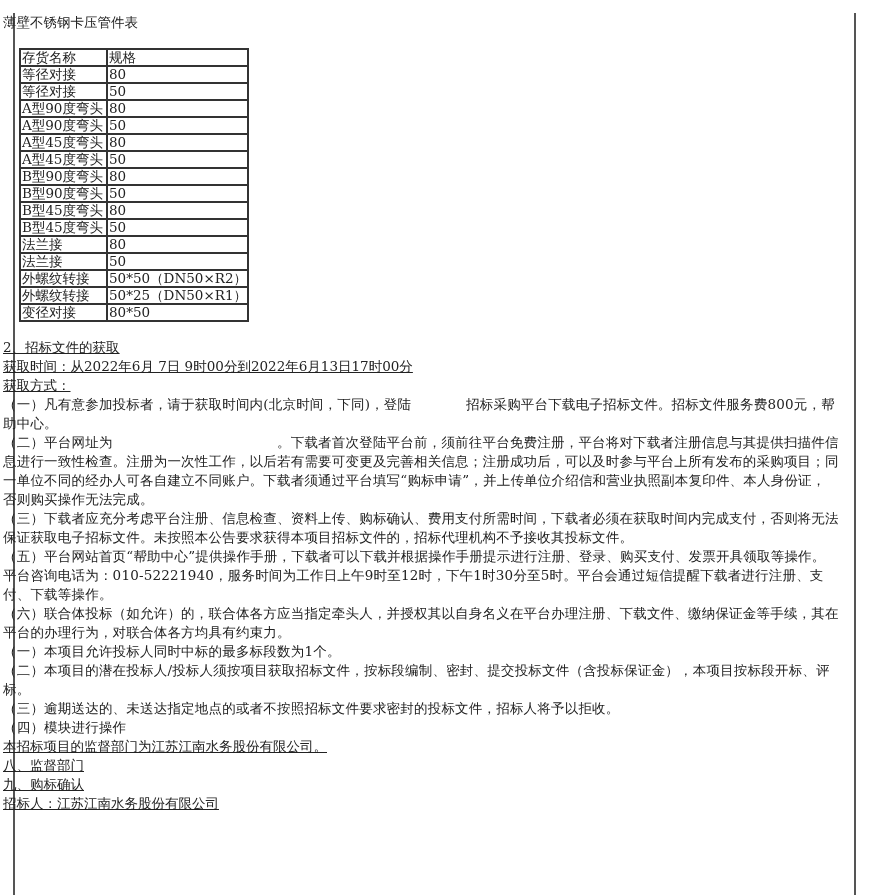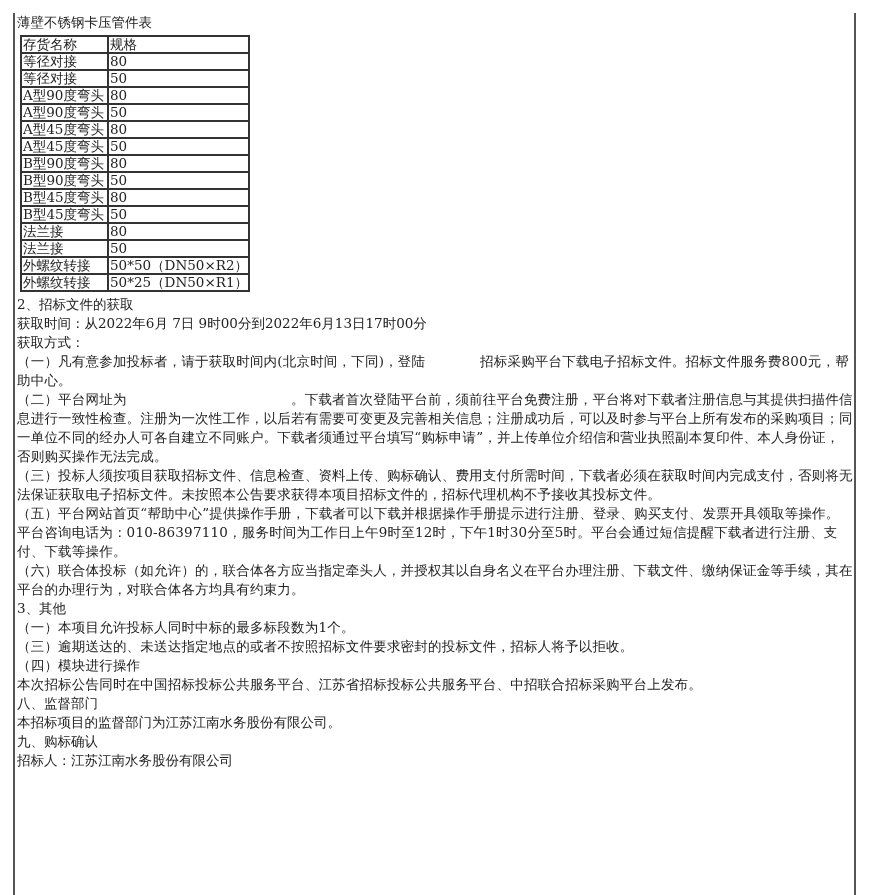--- a/index.html
+++ b/index.html
@@ -3,36 +3,36 @@
 <meta charset="utf-8">
 <style>
   html, body { margin: 0; padding: 0; background: #ffffff; }
   body { width: 873px; height: 895px; overflow: hidden; position: relative; }
   .frame {
     position: absolute; left: 13px; top: 13px; width: 843px; height: 900px;
     border-left: 2px solid #555555; border-right: 2px solid #555555;
     box-sizing: border-box;
   }
   .content {
-    position: absolute; left: 17px; top: 13px; width: 836px;
+    position: absolute; left: 3px; top: 13px; width: 836px;
     font-family: "DejaVu Serif", "Liberation Serif", serif;
     font-size: 13.5px; line-height: 19px; color: #222222;
   }
   .title { height: 19px; white-space: nowrap; }
   table.spec {
-    border-collapse: collapse; margin: 3px; table-layout: fixed; border-radius: 22px;
+    border-collapse: collapse; margin: 16px; table-layout: fixed; border-radius: 22px;
   }
   table.spec td {
     border: 2px solid #333333; padding: 0 0 0 1px; height: 15px;
     line-height: 15px; white-space: nowrap; overflow: hidden;
     font-size: 13.5px;
   }
   table.spec td.c1 { width: 84px; }
   table.spec td.c2 { width: 129px; }
-  .line { white-space: nowrap; }
+  .line { white-space: nowrap; text-decoration: underline; }
   .wrap { white-space: normal; letter-spacing: 0.2px; }
 </style>
 </head>
 <body>
 
 <div class="frame"></div>
 
 <div class="content">
   <div class="title">薄壁不锈钢卡压管件表</div>
   <table class="spec">
@@ -90,37 +90,40 @@
           <td class="c2">50</td>
         </tr>
         <tr>
           <td class="c1">外螺纹转接</td>
           <td class="c2">50*50（DN50×R2）</td>
         </tr>
         <tr>
           <td class="c1">外螺纹转接</td>
           <td class="c2">50*25（DN50×R1）</td>
         </tr>
+        <tr>
+          <td class="c1">变径对接</td>
+          <td class="c2">80*50</td>
+        </tr>
       </tbody>
   </table>
 
   <div class="line">2、招标文件的获取</div>
   <div class="line">获取时间：从2022年6月 7日 9时00分到2022年6月13日17时00分</div>
   <div class="line">获取方式：</div>
   <div class="wrap">（一）凡有意参加投标者，请于获取时间内(北京时间，下同)，登陆　　　　招标采购平台下载电子招标文件。招标文件服务费800元，帮助中心。</div>
   <div class="wrap">（二）平台网址为　　　　　　　　　　　　。下载者首次登陆平台前，须前往平台免费注册，平台将对下载者注册信息与其提供扫描件信息进行一致性检查。注册为一次性工作，以后若有需要可变更及完善相关信息；注册成功后，可以及时参与平台上所有发布的采购项目；同一单位不同的经办人可各自建立不同账户。下载者须通过平台填写“购标申请”，并上传单位介绍信和营业执照副本复印件、本人身份证，否则购买操作无法完成。</div>
-  <div class="wrap">（三）投标人须按项目获取招标文件、信息检查、资料上传、购标确认、费用支付所需时间，下载者必须在获取时间内完成支付，否则将无法保证获取电子招标文件。未按照本公告要求获得本项目招标文件的，招标代理机构不予接收其投标文件。</div>
-  <div class="wrap">（五）平台网站首页“帮助中心”提供操作手册，下载者可以下载并根据操作手册提示进行注册、登录、购买支付、发票开具领取等操作。平台咨询电话为：010-86397110，服务时间为工作日上午9时至12时，下午1时30分至5时。平台会通过短信提醒下载者进行注册、支付、下载等操作。</div>
+  <div class="wrap">（三）下载者应充分考虑平台注册、信息检查、资料上传、购标确认、费用支付所需时间，下载者必须在获取时间内完成支付，否则将无法保证获取电子招标文件。未按照本公告要求获得本项目招标文件的，招标代理机构不予接收其投标文件。</div>
+  <div class="wrap">（五）平台网站首页“帮助中心”提供操作手册，下载者可以下载并根据操作手册提示进行注册、登录、购买支付、发票开具领取等操作。平台咨询电话为：010-52221940，服务时间为工作日上午9时至12时，下午1时30分至5时。平台会通过短信提醒下载者进行注册、支付、下载等操作。</div>
   <div class="wrap">（六）联合体投标（如允许）的，联合体各方应当指定牵头人，并授权其以自身名义在平台办理注册、下载文件、缴纳保证金等手续，其在平台的办理行为，对联合体各方均具有约束力。</div>
 
-  <div class="line">3、其他</div>
   <div class="wrap">（一）本项目允许投标人同时中标的最多标段数为1个。</div>
+  <div class="wrap">（二）本项目的潜在投标人/投标人须按项目获取招标文件，按标段编制、密封、提交投标文件（含投标保证金），本项目按标段开标、评标。</div>
   <div class="wrap">（三）逾期送达的、未送达指定地点的或者不按照招标文件要求密封的投标文件，招标人将予以拒收。</div>
   <div class="wrap">（四）模块进行操作</div>
-  <div class="wrap">本次招标公告同时在中国招标投标公共服务平台、江苏省招标投标公共服务平台、中招联合招标采购平台上发布。</div>
 
+  <div class="line">本招标项目的监督部门为江苏江南水务股份有限公司。</div>
   <div class="line">八、监督部门</div>
-  <div class="line">本招标项目的监督部门为江苏江南水务股份有限公司。</div>
 
   <div class="line">九、购标确认</div>
   <div class="line">招标人：江苏江南水务股份有限公司</div>
 
 </div>
 
 </body></html>

